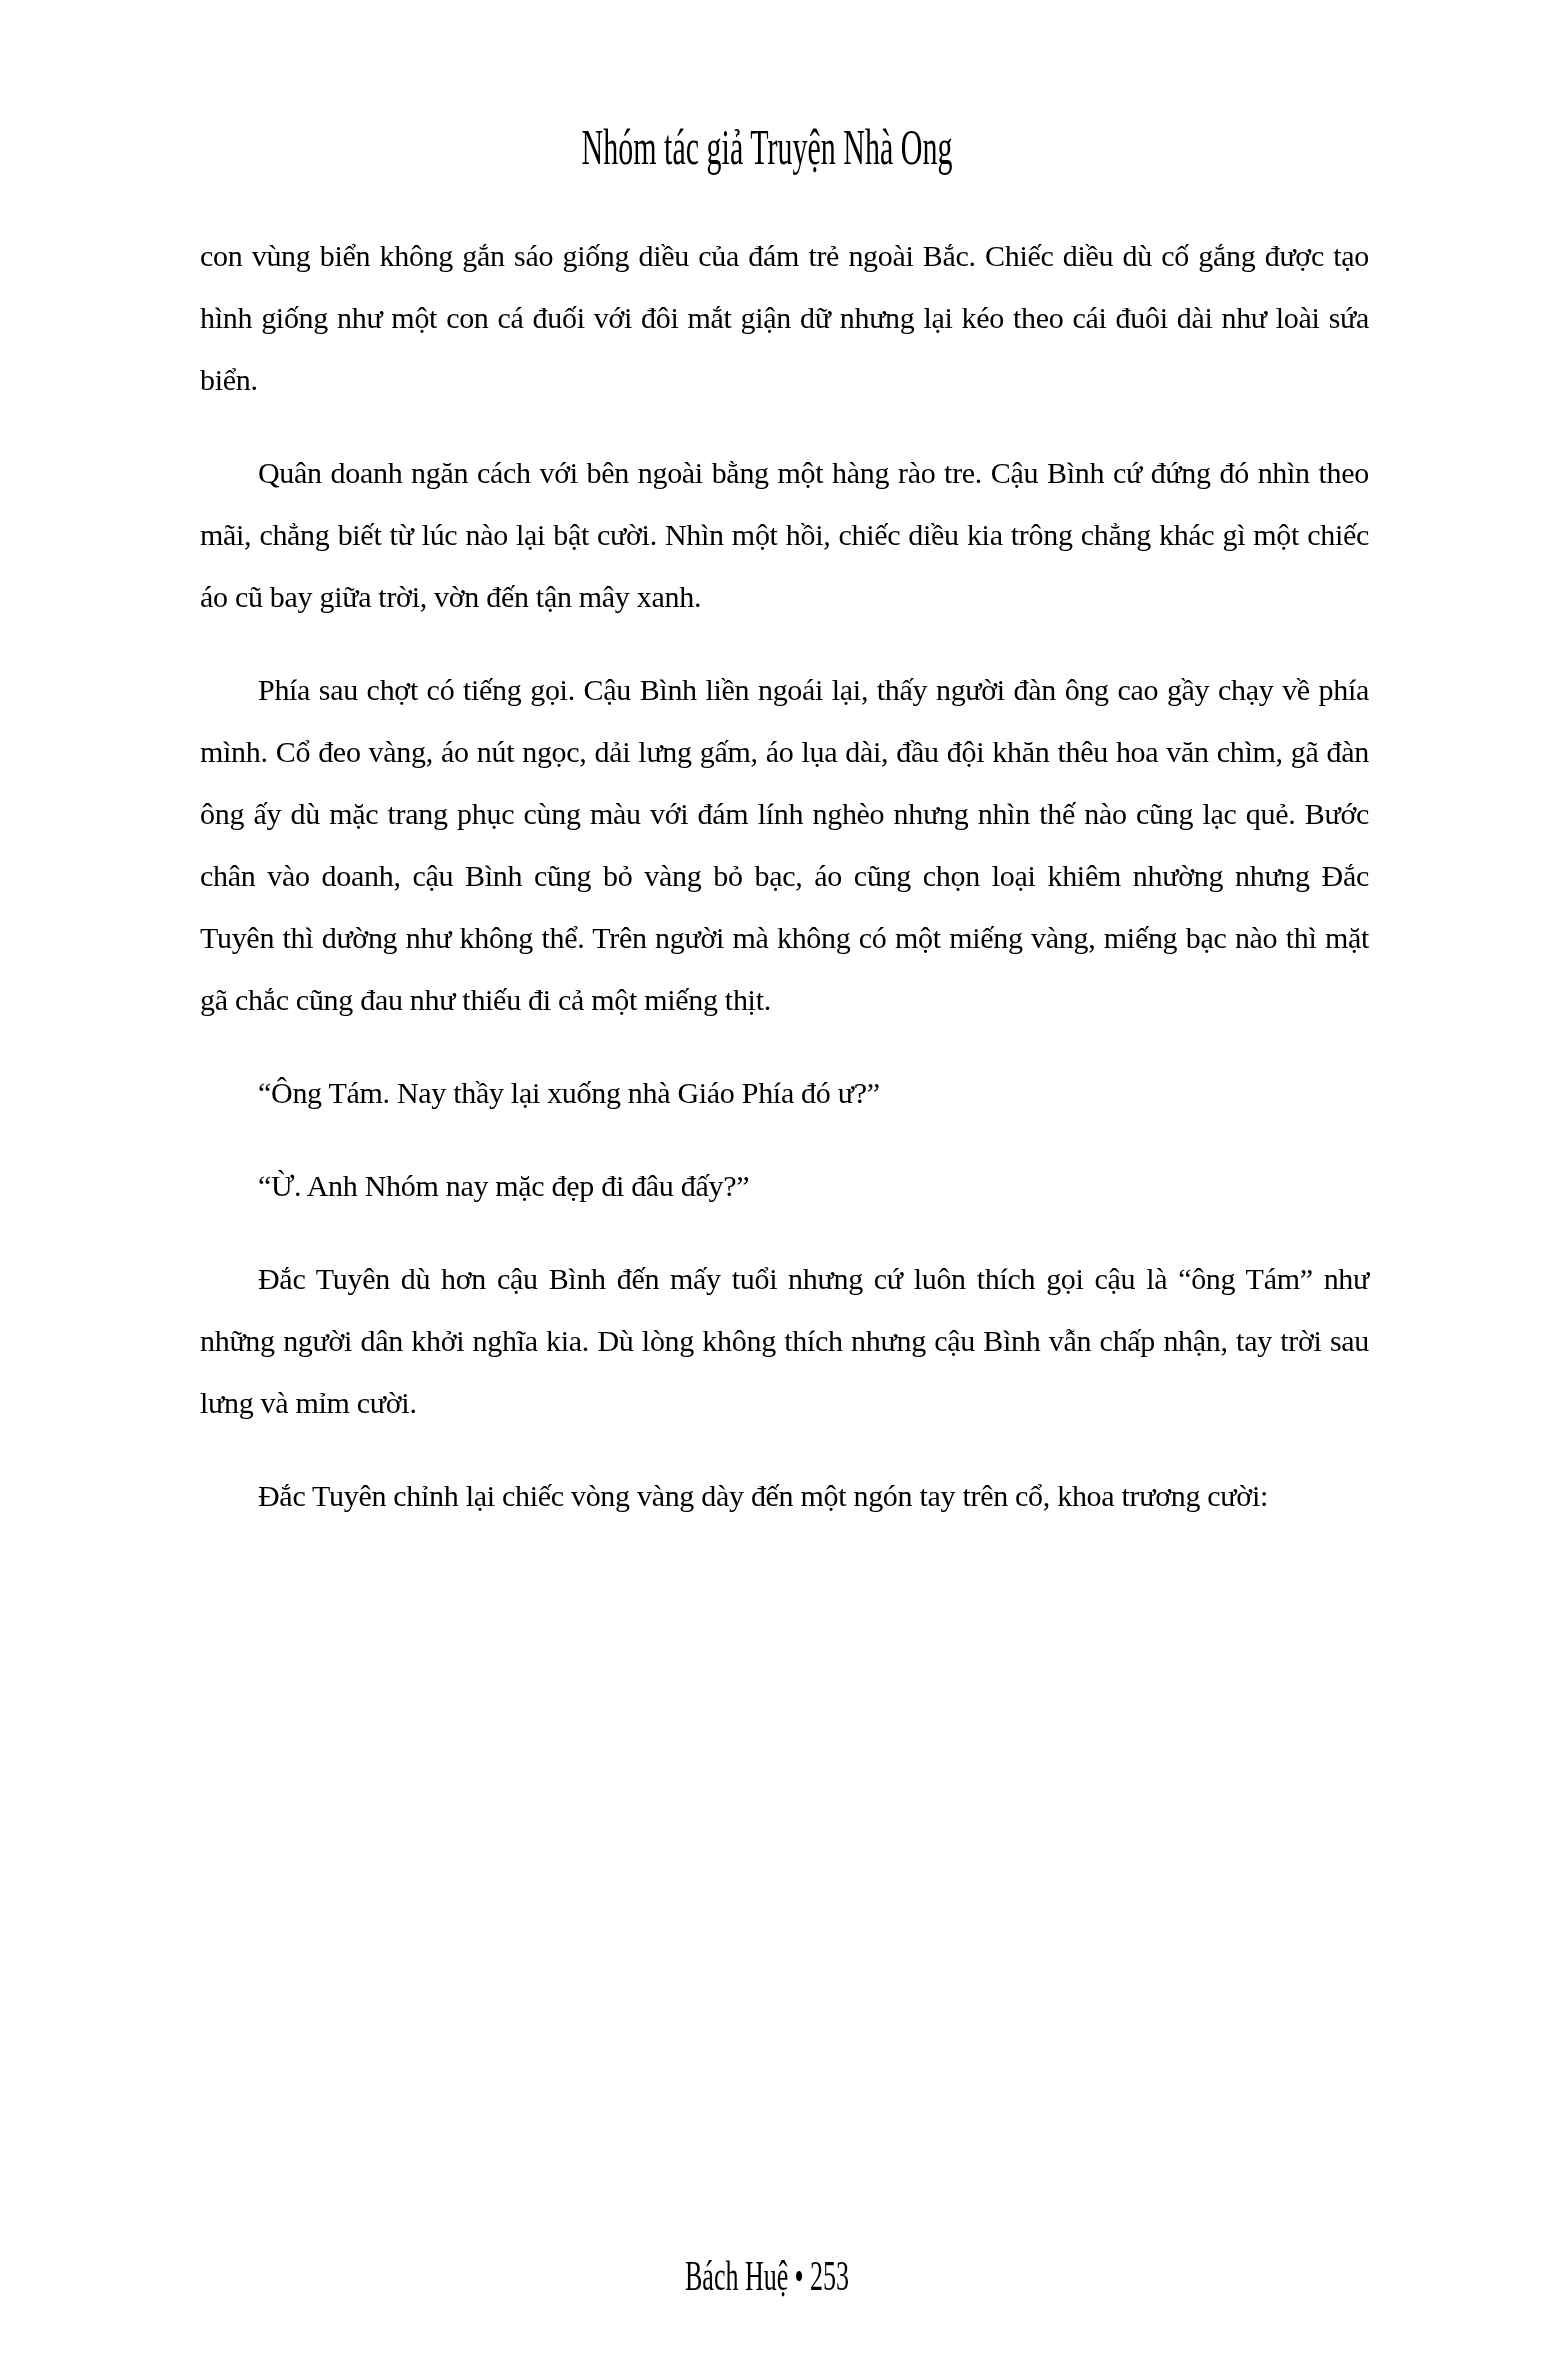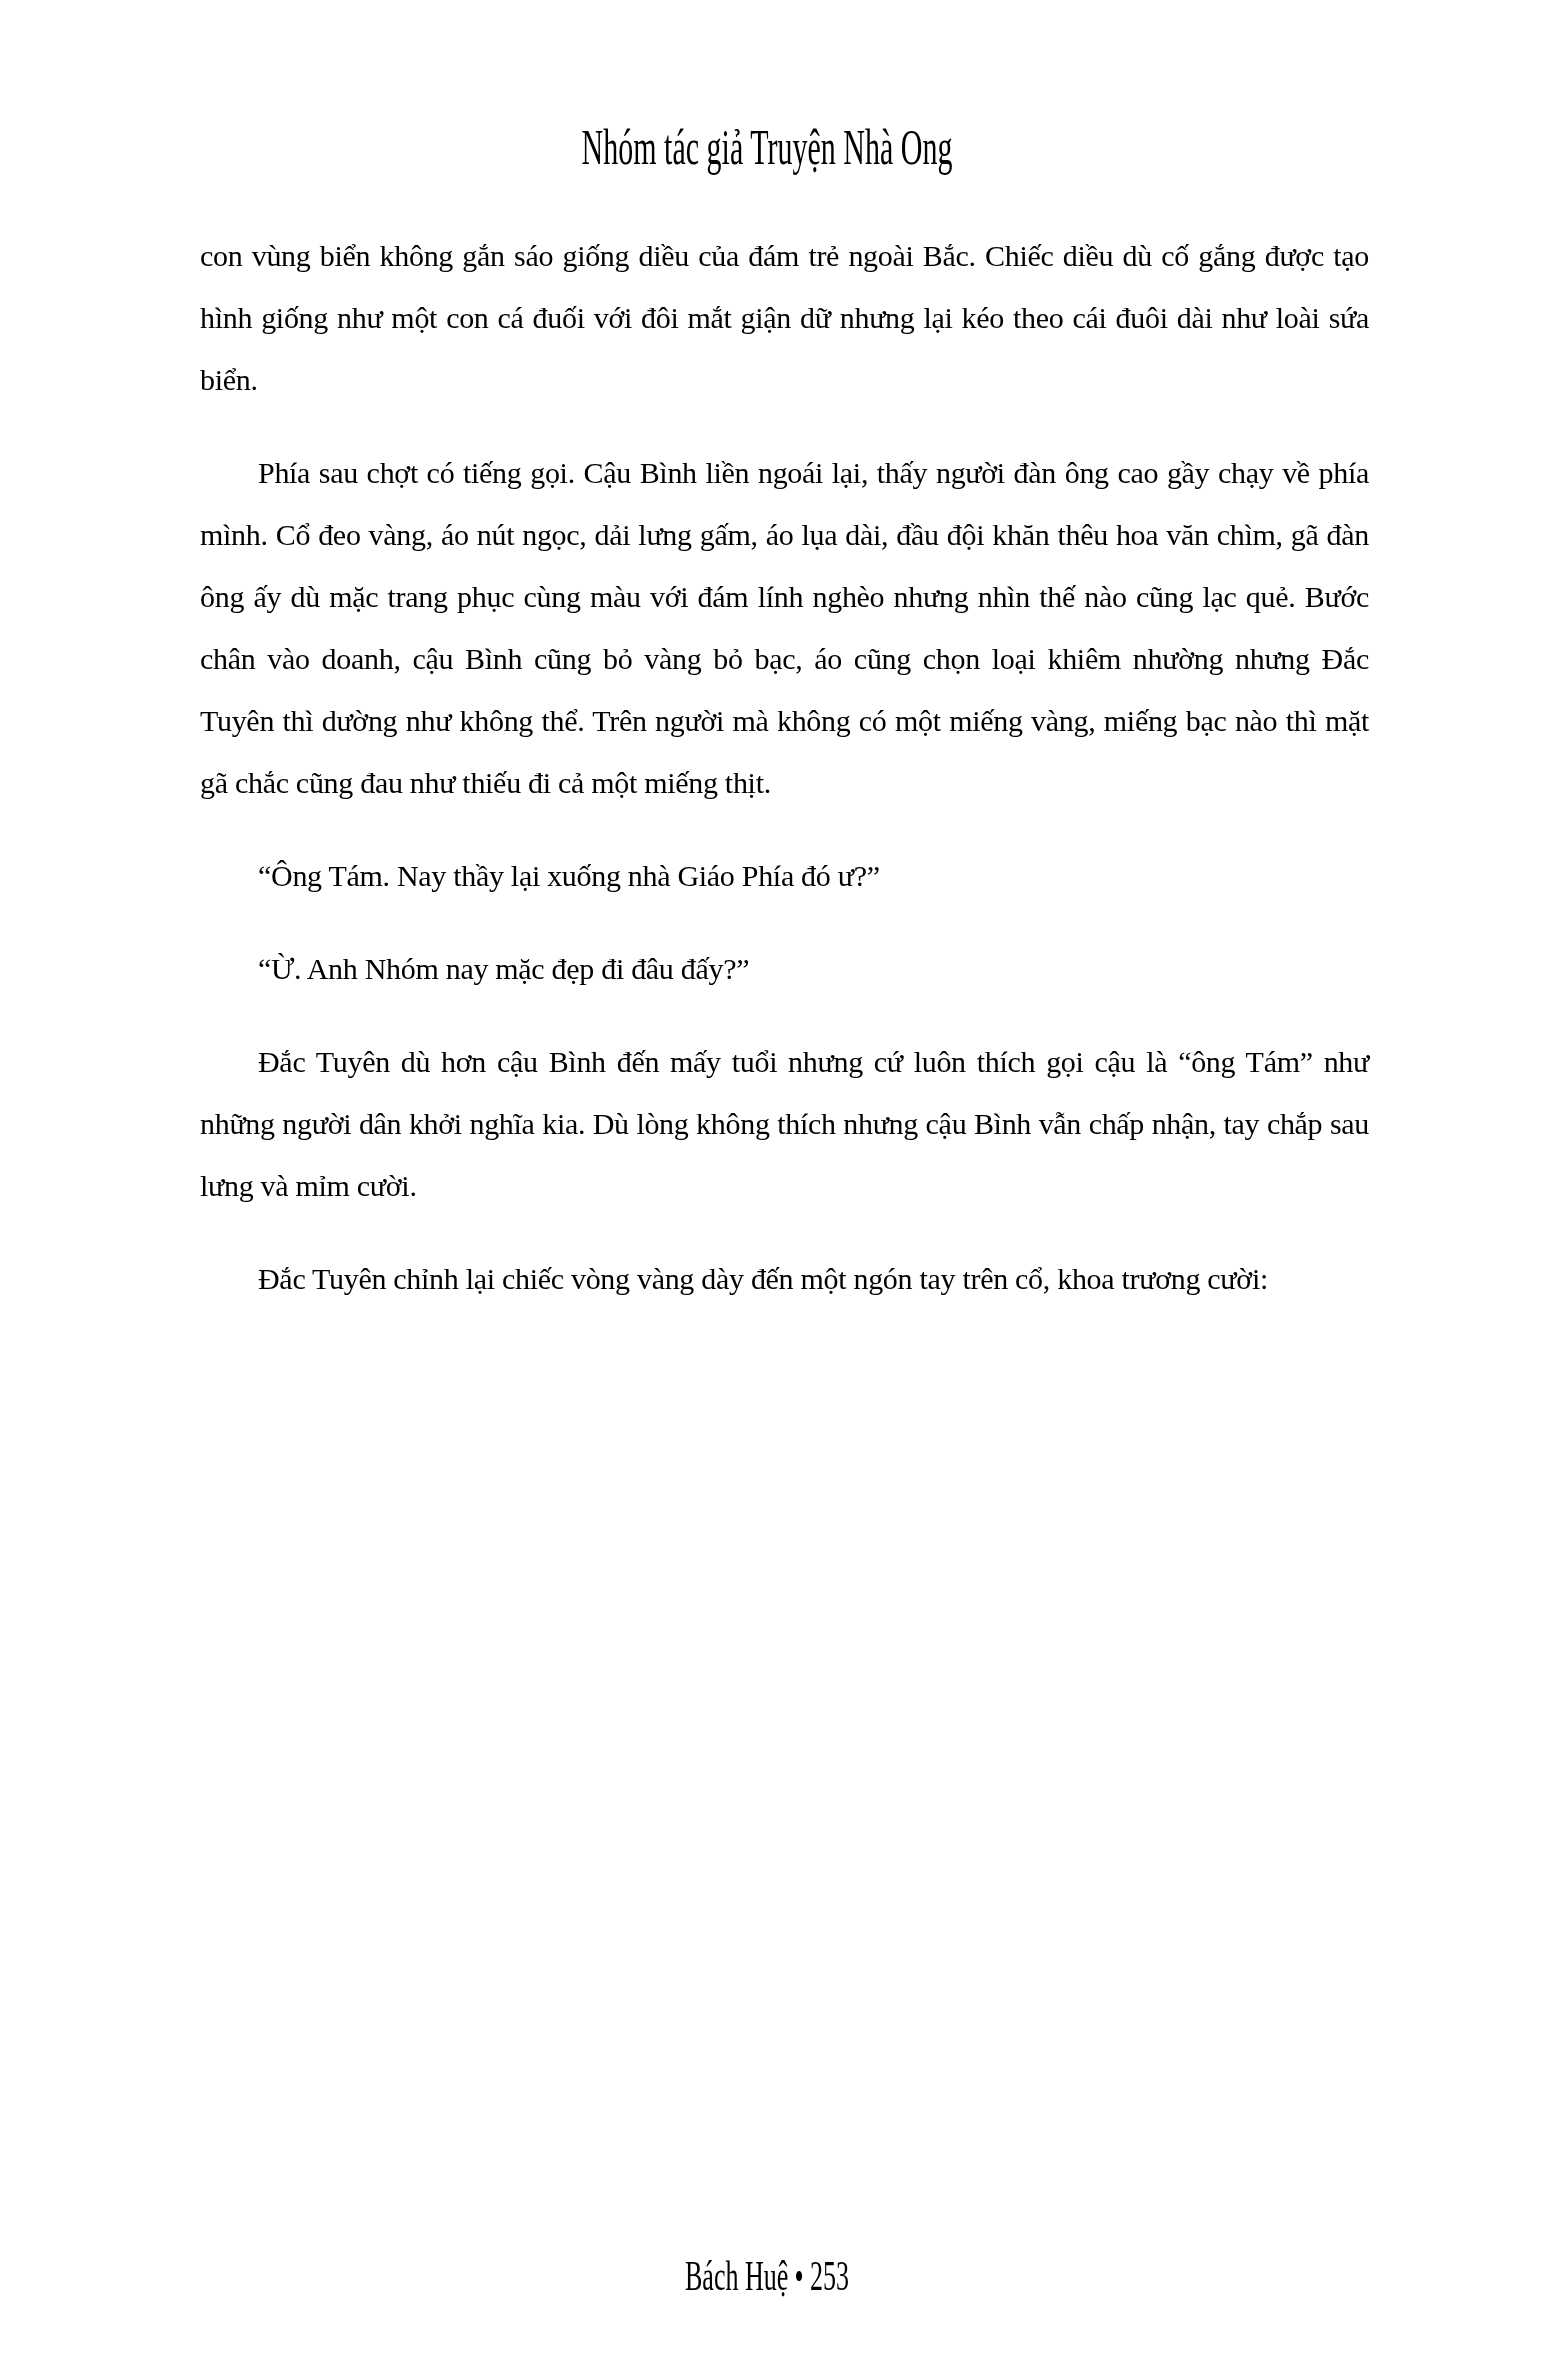--- a/index.html
+++ b/index.html
@@ -72,24 +72,25 @@
 </style>
 </head>
 <body>
 
 <div class="page">
 
   <div class="running-header">Nhóm tác giả Truyện Nhà Ong</div>
 
   <div class="body-text" id="paragraphs">
       <p class="para">con vùng biển không gắn sáo giống diều của đám trẻ ngoài Bắc. Chiếc diều dù cố gắng được tạo hình giống như một con cá đuối với đôi mắt giận dữ nhưng lại kéo theo cái đuôi dài như loài sứa biển.</p>
+      <p class="para indent">Quân doanh ngăn cách với bên ngoài bằng một hàng rào tre. Cậu Bình cứ đứng đó nhìn theo mãi, chẳng biết từ lúc nào lại bật cười. Nhìn một hồi, chiếc diều kia trông chẳng khác gì một chiếc áo cũ bay giữa trời, vờn đến tận mây xanh.</p>
       <p class="para indent">Phía sau chợt có tiếng gọi. Cậu Bình liền ngoái lại, thấy người đàn ông cao gầy chạy về phía mình. Cổ đeo vàng, áo nút ngọc, dải lưng gấm, áo lụa dài, đầu đội khăn thêu hoa văn chìm, gã đàn ông ấy dù mặc trang phục cùng màu với đám lính nghèo nhưng nhìn thế nào cũng lạc quẻ. Bước chân vào doanh, cậu Bình cũng bỏ vàng bỏ bạc, áo cũng chọn loại khiêm nhường nhưng Đắc Tuyên thì dường như không thể. Trên người mà không có một miếng vàng, miếng bạc nào thì mặt gã chắc cũng đau như thiếu đi cả một miếng thịt.</p>
       <p class="para indent">“Ông Tám. Nay thầy lại xuống nhà Giáo Phía đó ư?”</p>
       <p class="para indent">“Ừ. Anh Nhóm nay mặc đẹp đi đâu đấy?”</p>
-      <p class="para indent">Đắc Tuyên dù hơn cậu Bình đến mấy tuổi nhưng cứ luôn thích gọi cậu là “ông Tám” như những người dân khởi nghĩa kia. Dù lòng không thích nhưng cậu Bình vẫn chấp nhận, tay chắp sau lưng và mỉm cười.</p>
+      <p class="para indent">Đắc Tuyên dù hơn cậu Bình đến mấy tuổi nhưng cứ luôn thích gọi cậu là “ông Tám” như những người dân khởi nghĩa kia. Dù lòng không thích nhưng cậu Bình vẫn chấp nhận, tay trời sau lưng và mỉm cười.</p>
       <p class="para indent">Đắc Tuyên chỉnh lại chiếc vòng vàng dày đến một ngón tay trên cổ, khoa trương cười:</p>
     </div>
 
   <div class="page-footer">
     <span>Bách Huệ</span><span class="sep">•</span><span>253</span>
   </div>
 
 </div>
 
 

